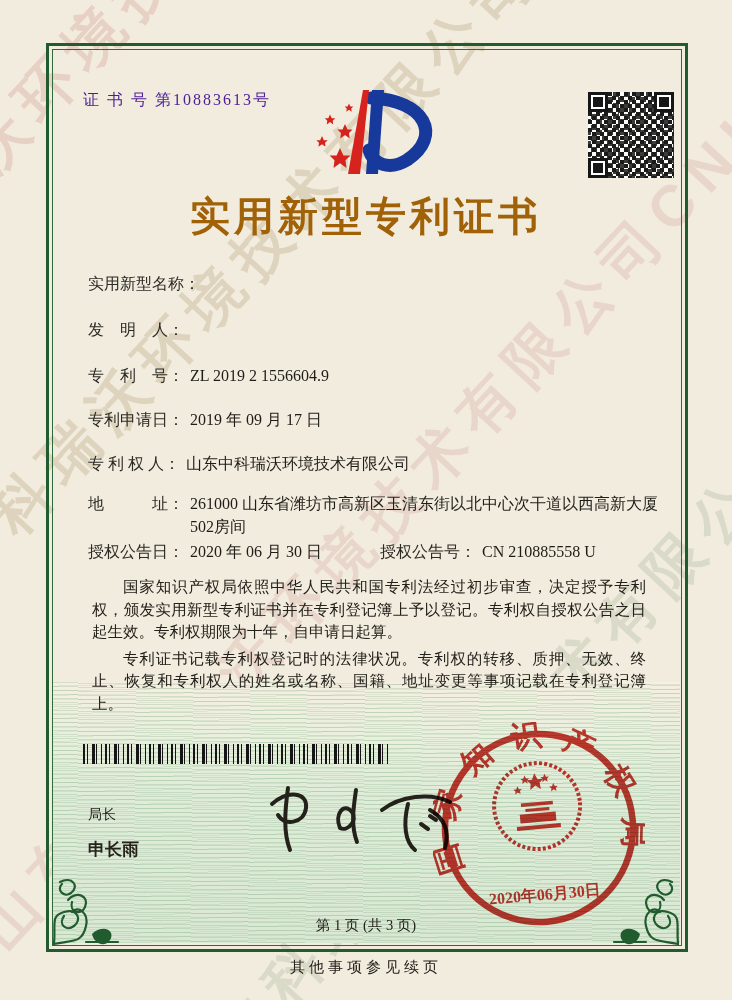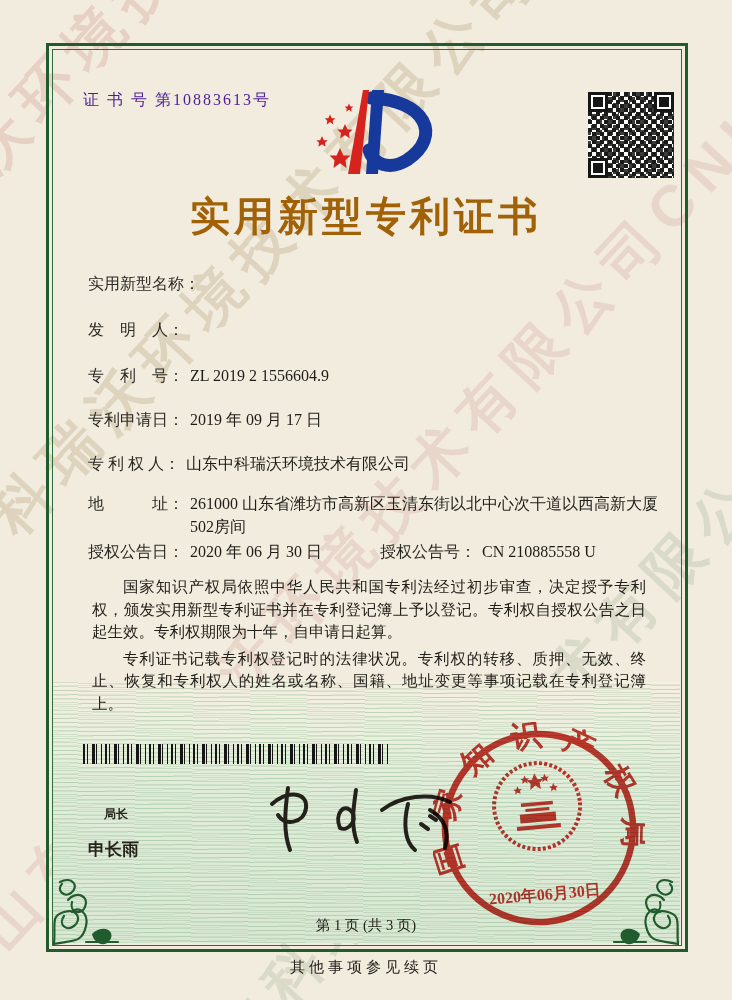--- a/index.html
+++ b/index.html
@@ -75,21 +75,21 @@
   
   .barcode{
     position:absolute;left:83px;top:744px;width:306px;height:20px;z-index:5;
     background:repeating-linear-gradient(90deg,
       #151515 0 2px,transparent 2px 4px,
       #151515 4px 5px,transparent 5px 9px,
       #151515 9px 12px,transparent 12px 13px,
       #151515 13px 14px,transparent 14px 18px,
       #151515 18px 19px,transparent 19px 22px);
   }
-  .director-title{position:absolute;left:104px;top:806px;font-size:12px;font-weight:700;z-index:5;}
+  .director-title{position:absolute;left:88px;top:806px;font-size:14px;font-weight:400;z-index:5;}
   .director-name{position:absolute;left:88px;top:838px;font-size:17px;font-weight:600;z-index:5;}
   .signature{position:absolute;left:258px;top:768px;z-index:5;}
   .seal{position:absolute;left:433px;top:722px;z-index:6;opacity:.9;mix-blend-mode:multiply;}
   .page-info{position:absolute;left:0;top:916px;width:732px;text-align:center;font-size:14.5px;z-index:5;color:#23211b;}
   .note{position:absolute;left:0;top:958px;width:732px;text-align:center;font-size:15px;letter-spacing:4px;z-index:5;color:#23211b;}
 </style>
 </head>
 <body>
 
 <div>

